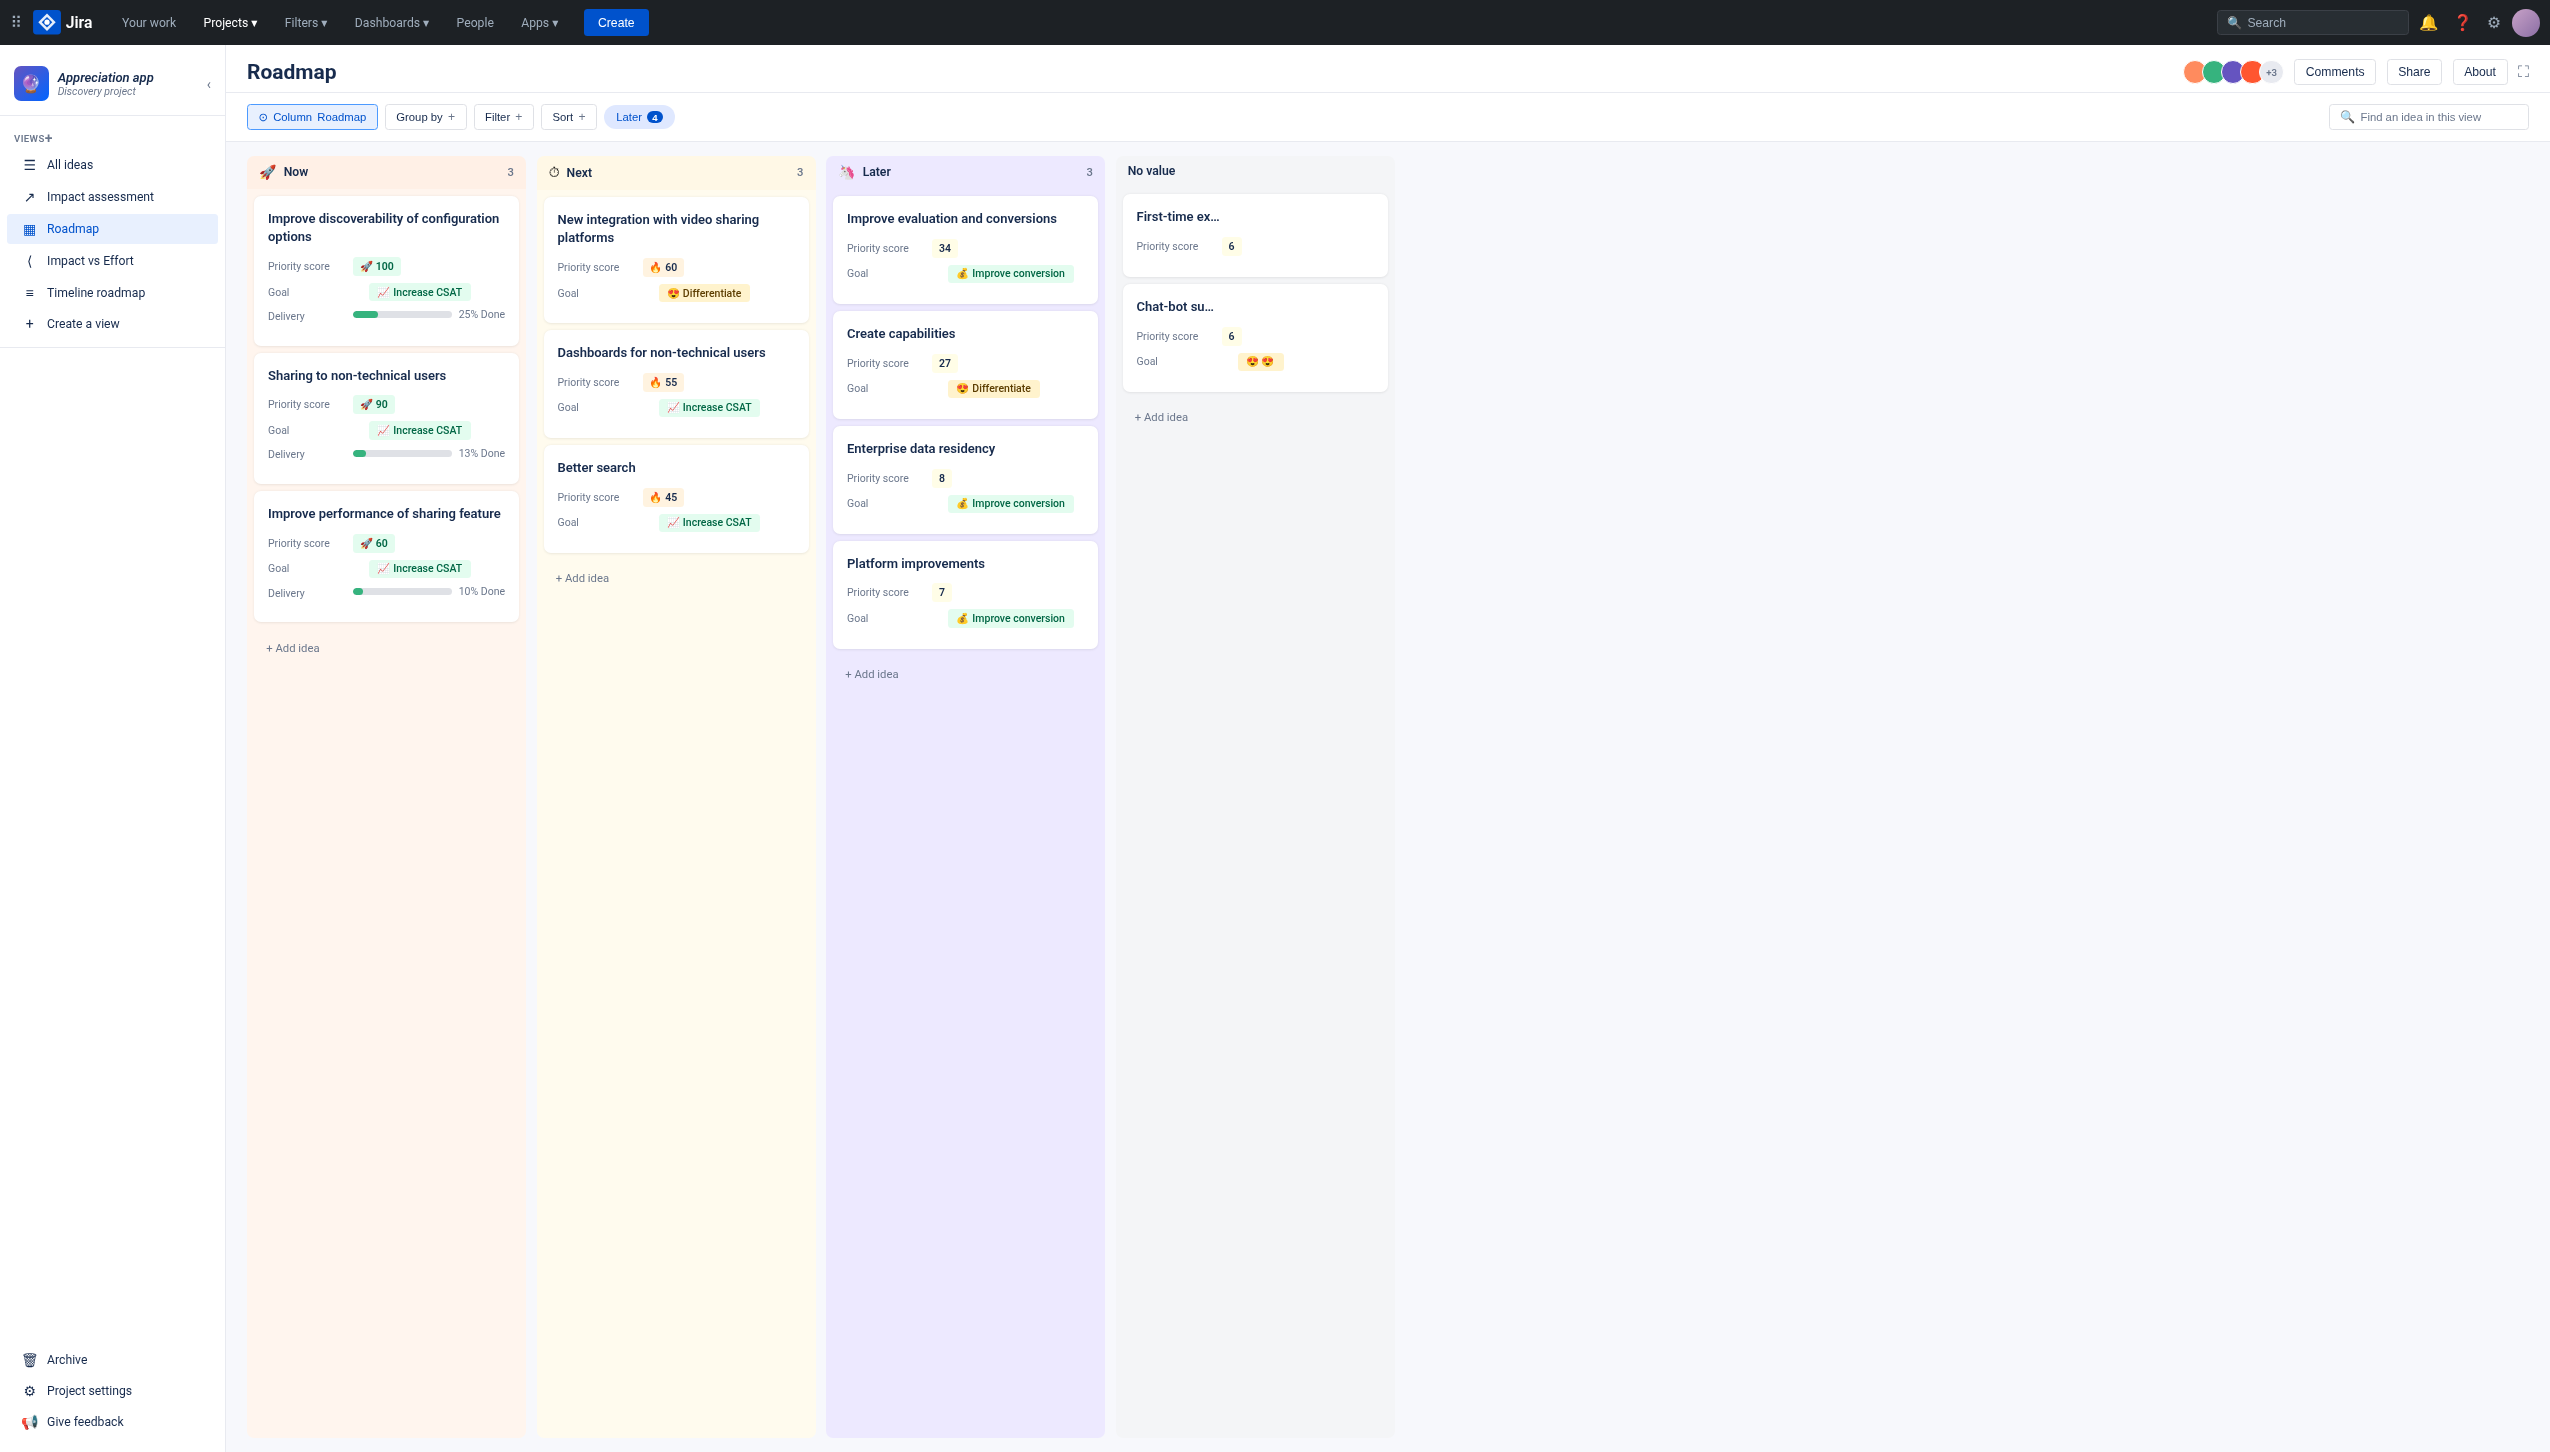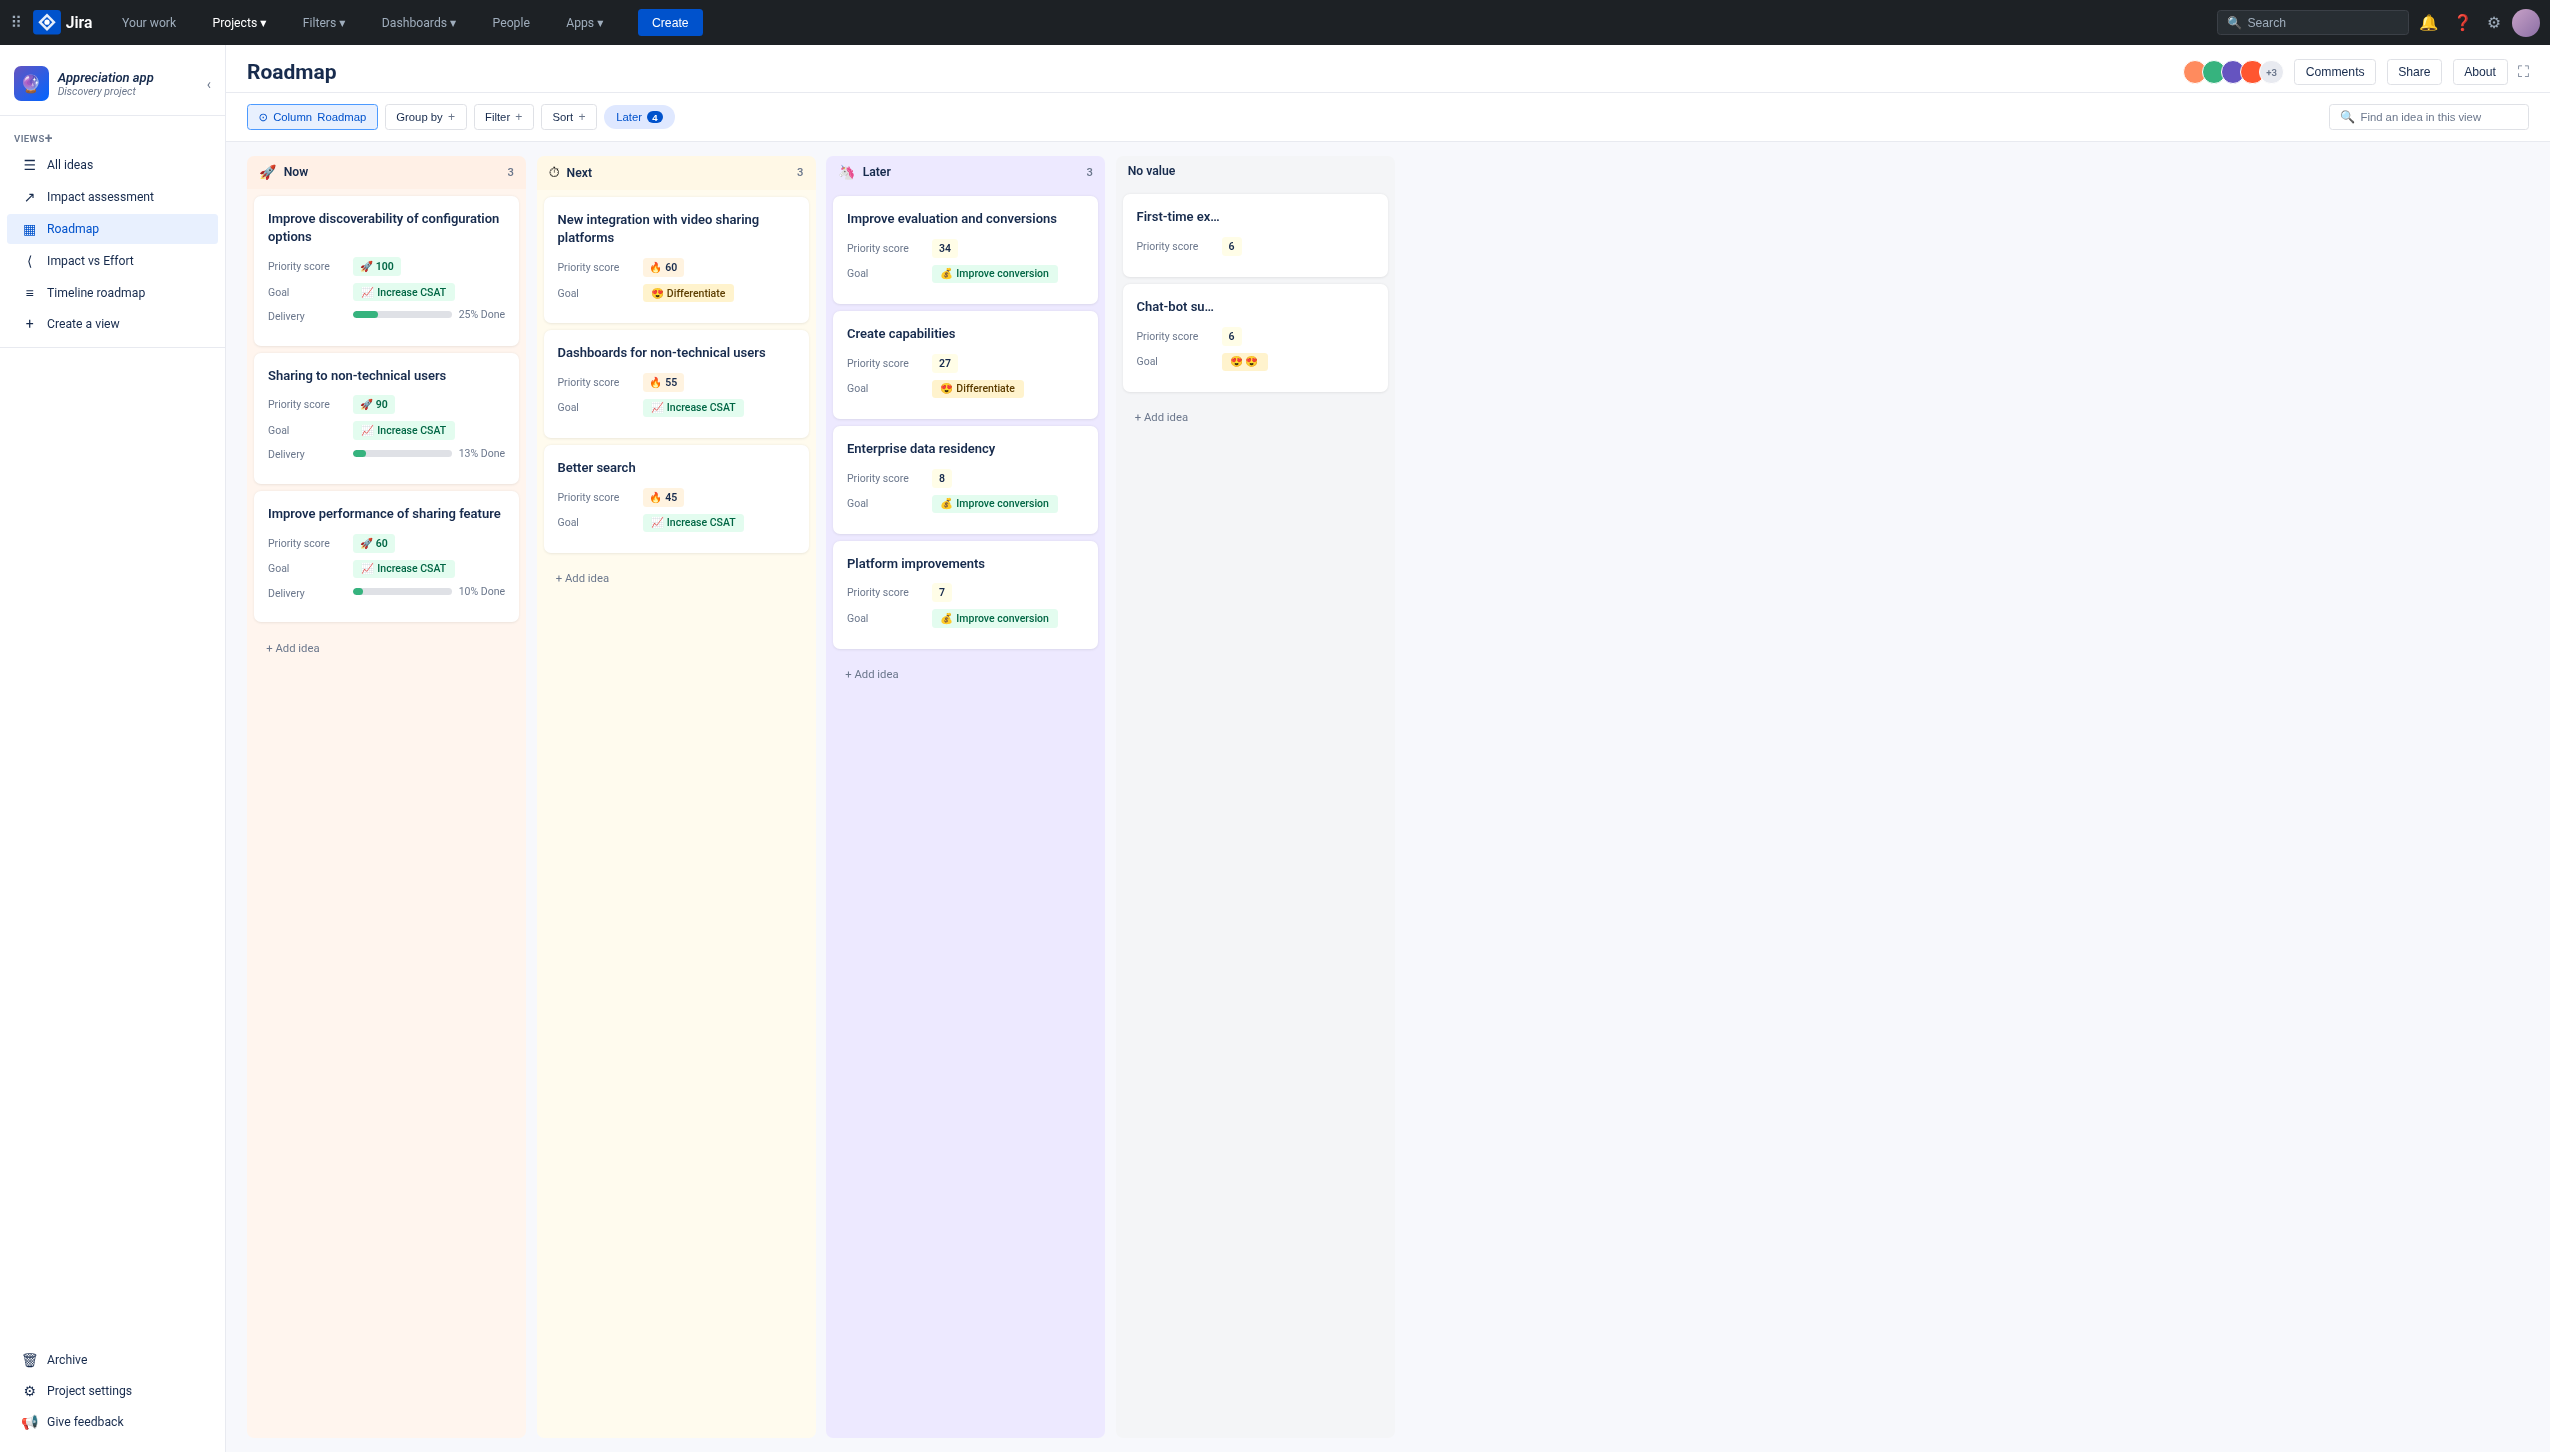--- a/index.html
+++ b/index.html
@@ -7,21 +7,21 @@
 
     
     .top-nav {
       display: flex; align-items: center; height: 45px;
       background: #1d2125; padding: 0 10.5px; gap: 7px;
     }
     .nav-grid-icon { color: #9fadbc; font-size: 15.7px; cursor: pointer; margin-right: 3.5px; }
     .nav-logo { display: flex; align-items: center; gap: 5.2px; margin-right: 14px; }
     .nav-logo-icon { width: 28px; height: 24.4px; }
     .nav-logo-text { color: #fff; font-size: 15.7px; font-weight: 600; }
-    .nav-links { display: flex; align-items: center; gap: 19px; flex: 1; }
+    .nav-links { display: flex; align-items: center; gap: 10px; flex: 1; }
     .nav-link {
       color: #9fadbc; font-size: 12.2px; padding: 5.2px 8.7px;
       border-radius: 3.5px; cursor: pointer; display: flex; align-items: center; gap: 3.5px;
     }
     .nav-link.active { color: #fff; }
     .nav-create {
       background: #0052cc; color: #fff; border: none;
       padding: 6.1px 14px; border-radius: 3.5px; font-size: 12.2px;
       font-weight: 500; cursor: pointer; margin-left: 7px;
     }
@@ -198,21 +198,21 @@
       background: #e8f4e8; border-radius: 3.5px; padding: 3px 7px;
       font-size: 10.5px; font-weight: 600; color: #172b4d;
     }
     .score-badge.green { background: #e3fcef; color: #006644; }
     .score-badge.orange { background: #fff3e0; }
     .score-badge.yellow { background: #fffde7; }
 
     .goal-badge {
       display: flex; align-items: center; gap: 3.5px;
       border-radius: 3.5px; padding: 2.6px 8.7px;
-      font-size: 10.5px; font-weight: 500;
+      font-size: 10.5px; font-weight: 500; margin-left: 16px;
     }
     .goal-badge.csat { background: #e3fcef; color: #006644; }
     .goal-badge.differentiate { background: #fff3cd; color: #5c3d00; }
     .goal-badge.conversion { background: #e3fcef; color: #006644; }
 
     .delivery-row { display: flex; align-items: center; gap: 7px; margin-bottom: 3.5px; }
     .delivery-bar-bg {
       flex: 1; height: 7px; background: #dfe1e6; border-radius: 3.5px; overflow: hidden;
     }
     .delivery-bar { height: 100%; background: #36b37e; border-radius: 3.5px; }

